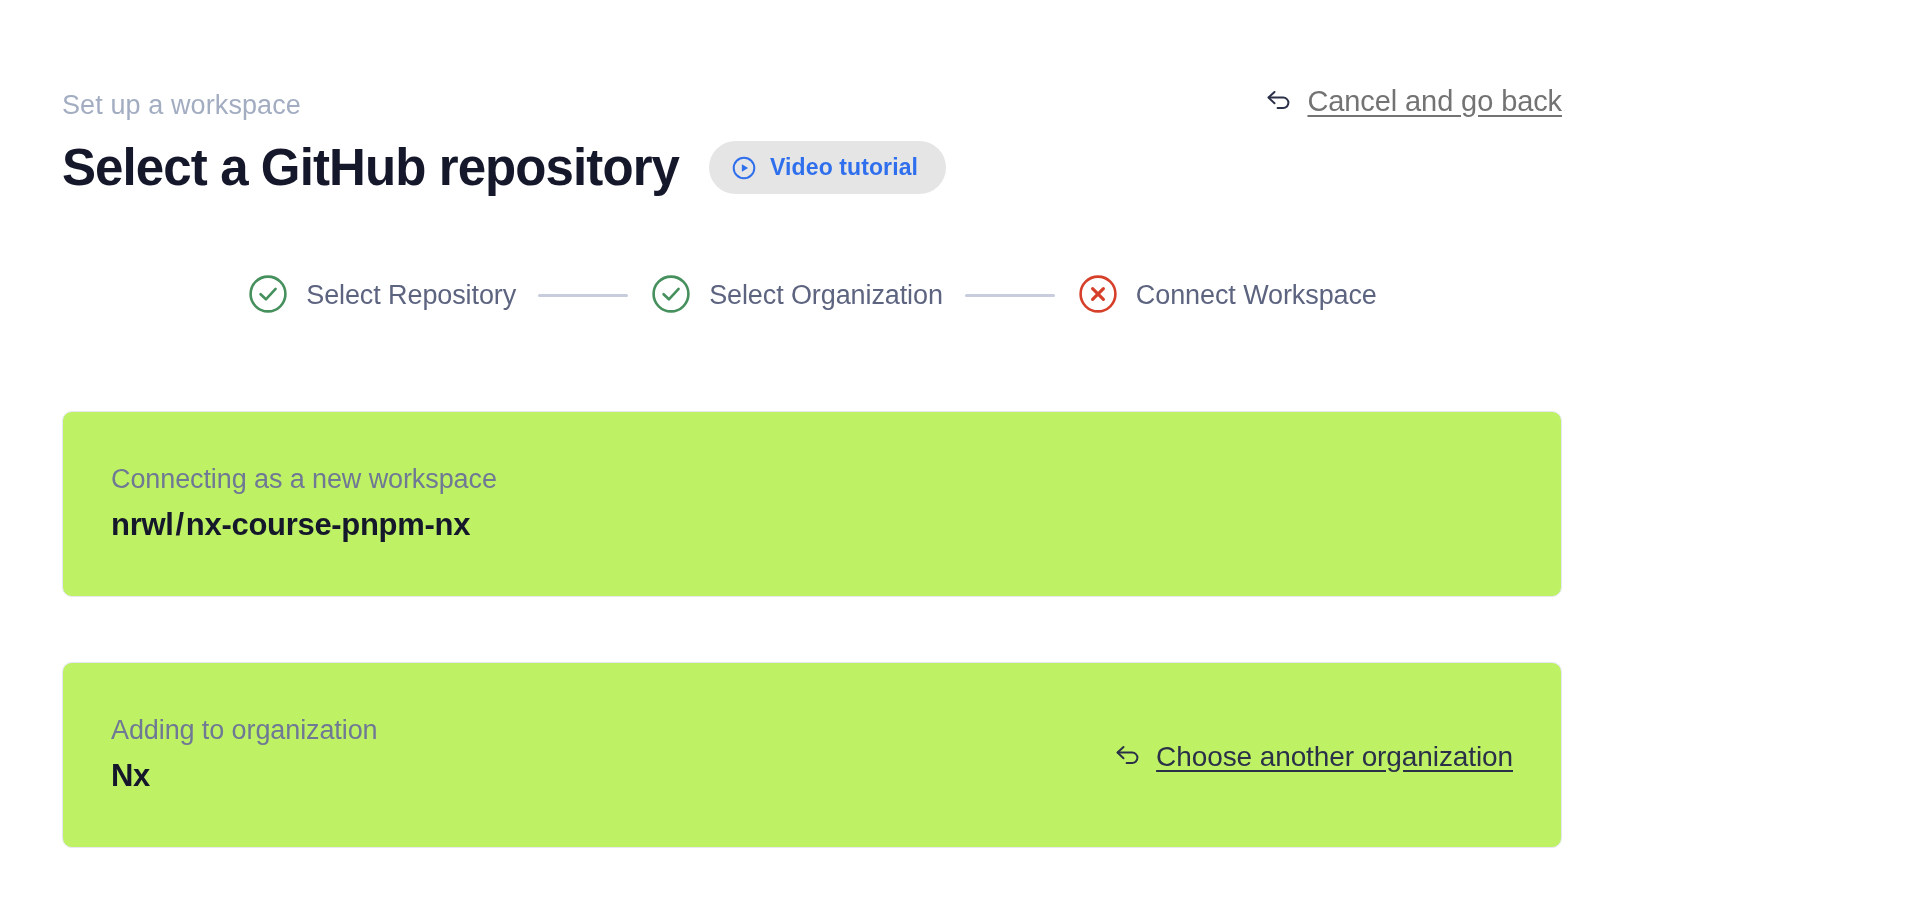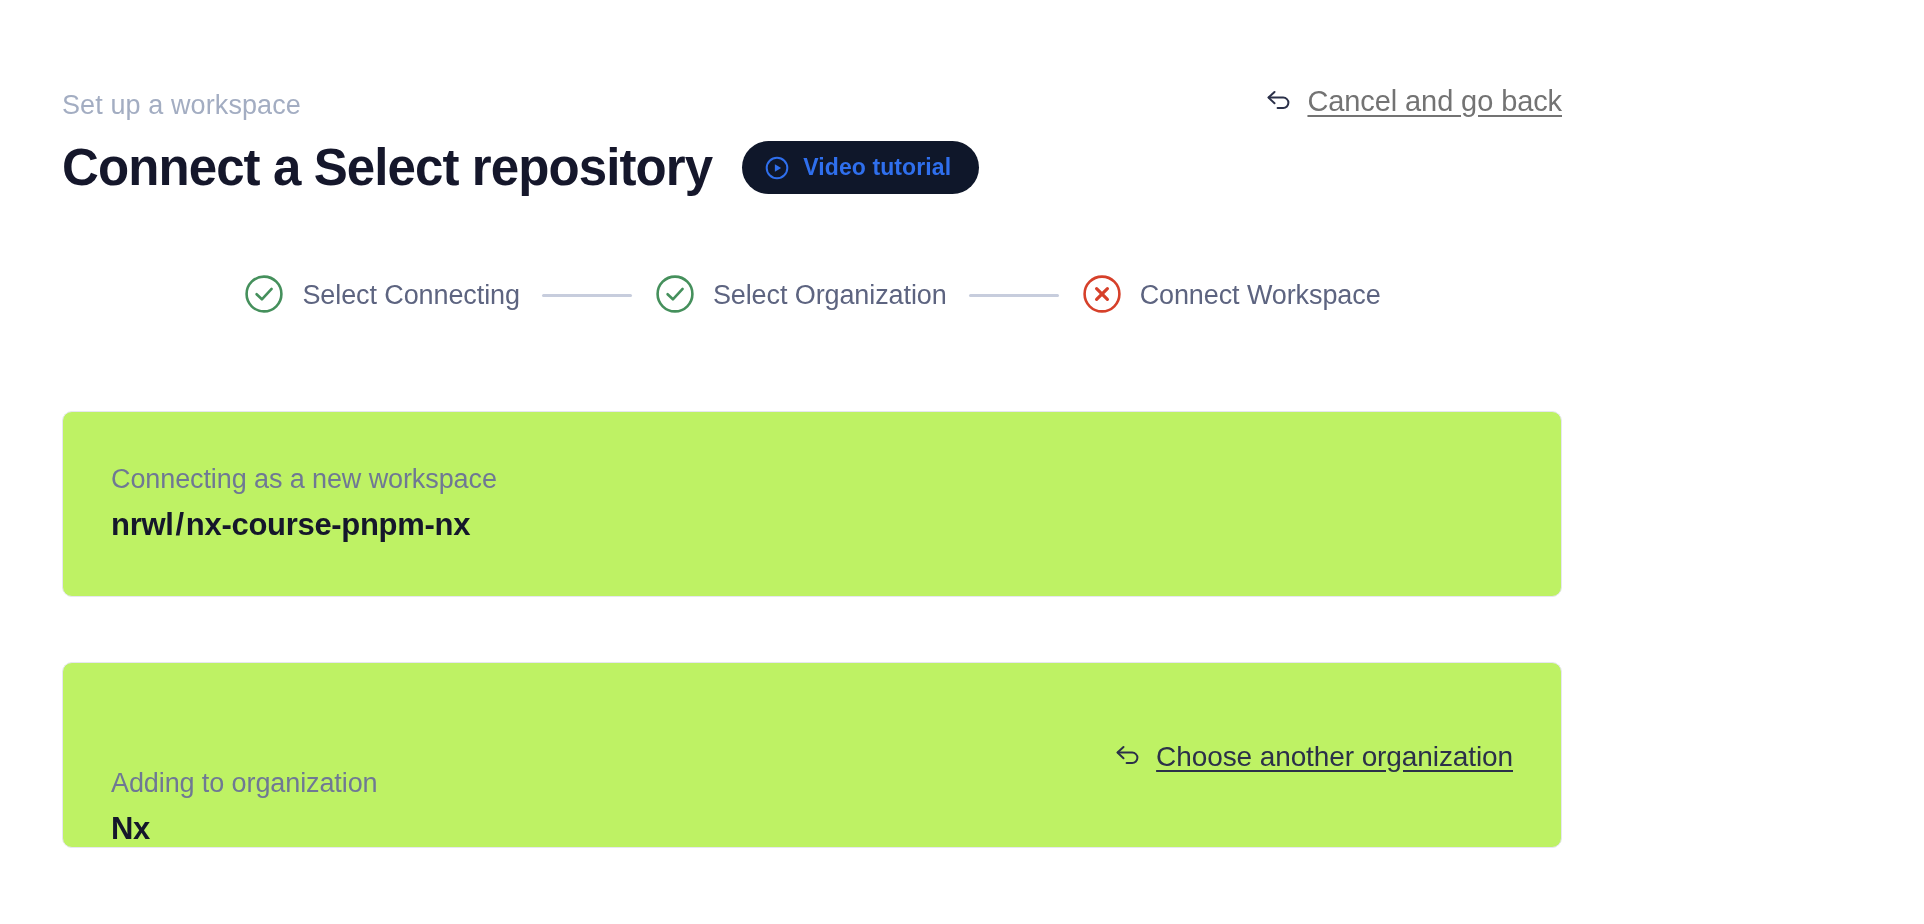--- a/index.html
+++ b/index.html
@@ -49,21 +49,21 @@
     color: #15172b;
     letter-spacing: -0.9px;
     margin: 0;
     white-space: nowrap;
   }
 
   .video-badge {
     display: inline-flex;
     align-items: center;
     gap: 13px;
-    background: #0f172a;
+    background: #e5e5e5;
     border-radius: 999px;
     padding: 13px 28px 13px 22px;
     cursor: pointer;
     border: none;
     white-space: nowrap;
   }
   .video-badge .label {
     font-size: 23px;
     font-weight: 700;
     color: #2f6fed;
@@ -128,21 +128,21 @@
     box-sizing: border-box;
     border: 1.5px solid #e6e7f0;
     border-radius: 10px;
     background: #bef264;
     height: 186px;
     display: flex;
     align-items: center;
     padding: 0 48px;
   }
   .card.first { margin-top: 92px; }
-  .card.second { margin-top: 65px; align-items: flex-end; }
+  .card.second { margin-top: 65px; }
 
   .card-body { display: flex; flex-direction: column; gap: 12px; }
   .card-caption {
     font-size: 27px;
     color: #6f7894;
     font-weight: 400;
     letter-spacing: -0.1px;
   }
   .card-value {
     font-size: 31px;
@@ -178,21 +178,21 @@
 </head>
 <body>
 
 <div class="page">
 
   <div class="header">
 
     <div class="eyebrow">Set up a workspace</div>
 
     <div class="title-row">
-      <h1 class="page-title">Connect a Select repository</h1>
+      <h1 class="page-title">Select a GitHub repository</h1>
 
       <button class="video-badge">
         <span>
           <svg width="26" height="26" viewBox="0 0 26 26" fill="none">
             <circle cx="13" cy="13" r="10.3" stroke="#2f6fed" stroke-width="2"></circle>
             <path d="M10.9 9.2 L17.1 13 L10.9 16.8 Z" fill="#2f6fed"></path>
           </svg>
         </span>
         <span class="label">Video tutorial</span>
       </button>
@@ -211,21 +211,21 @@
 
   <div class="stepper">
 
     <div class="step">
       <span class="step-icon">
         <svg width="42" height="42" viewBox="0 0 42 42" fill="none">
           <circle cx="21" cy="21" r="17.4" stroke="#45905c" stroke-width="2.6"></circle>
           <path d="M13.6 21.2 L18.9 26.3 L28.6 15.9" stroke="#45905c" stroke-width="2.6" stroke-linecap="round" stroke-linejoin="round"></path>
         </svg>
       </span>
-      <span class="step-label">Select Connecting</span>
+      <span class="step-label">Select Repository</span>
     </div>
 
     <span class="connector"></span>
 
     <div class="step">
       <span class="step-icon">
         <svg width="42" height="42" viewBox="0 0 42 42" fill="none">
           <circle cx="21" cy="21" r="17.4" stroke="#45905c" stroke-width="2.6"></circle>
           <path d="M13.6 21.2 L18.9 26.3 L28.6 15.9" stroke="#45905c" stroke-width="2.6" stroke-linecap="round" stroke-linejoin="round"></path>
         </svg>

